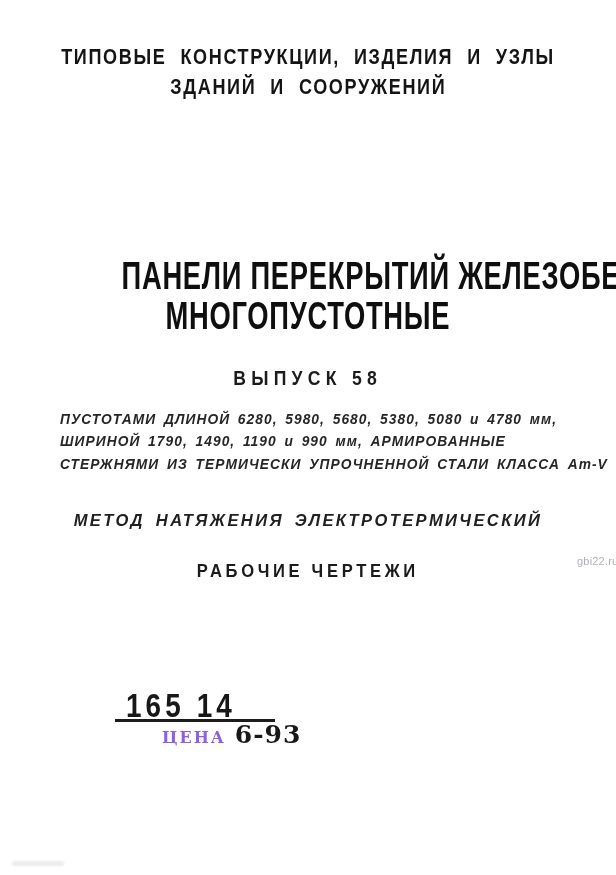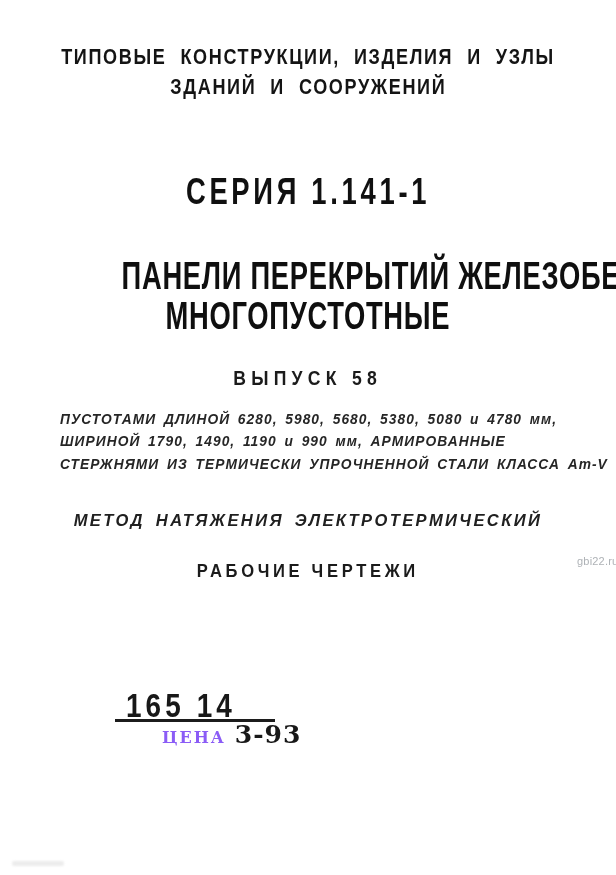--- a/index.html
+++ b/index.html
@@ -176,23 +176,20 @@
 
 <div class="page">
 
   <div class="cline hdr" style="top: 44px;">
     <span class="sq">ТИПОВЫЕ КОНСТРУКЦИИ, ИЗДЕЛИЯ И УЗЛЫ</span>
   </div>
   <div class="cline hdr" style="top: 74px;">
     <span class="sq">ЗДАНИЙ И СООРУЖЕНИЙ</span>
   </div>
 
-  <div class="cline series" style="top: 171px;">
-    <span class="sq">СЕРИЯ 1.141-1</span>
-  </div>
 
   <div class="cline title" style="top: 255px;">
     <span class="sq">ПАНЕЛИ ПЕРЕКРЫТИЙ ЖЕЛЕЗОБЕТОННЫЕ</span>
   </div>
   <div class="cline title" style="top: 295px;">
     <span class="sq">МНОГОПУСТОТНЫЕ</span>
   </div>
 
   <div class="cline issue" style="top: 367px;">
     <span class="sq">ВЫПУСК 58</span>
@@ -217,20 +214,20 @@
   <div class="cline method" style="top: 511px;">
     <span>МЕТОД НАТЯЖЕНИЯ ЭЛЕКТРОТЕРМИЧЕСКИЙ</span>
   </div>
 
   <div class="stamp-number">
     <span class="sq-l">165 14</span>
   </div>
   <div class="stamp-rule"></div>
   <div class="price-row">
     <span class="price-label">ЦЕНА</span>
-    <span class="price-value">3-93</span>
+    <span class="price-value">6-93</span>
   </div>
 
   <div class="watermark">gbi22.ru</div>
 
   <div class="scan-artifact"></div>
 
 </div>
 
 </body></html>

